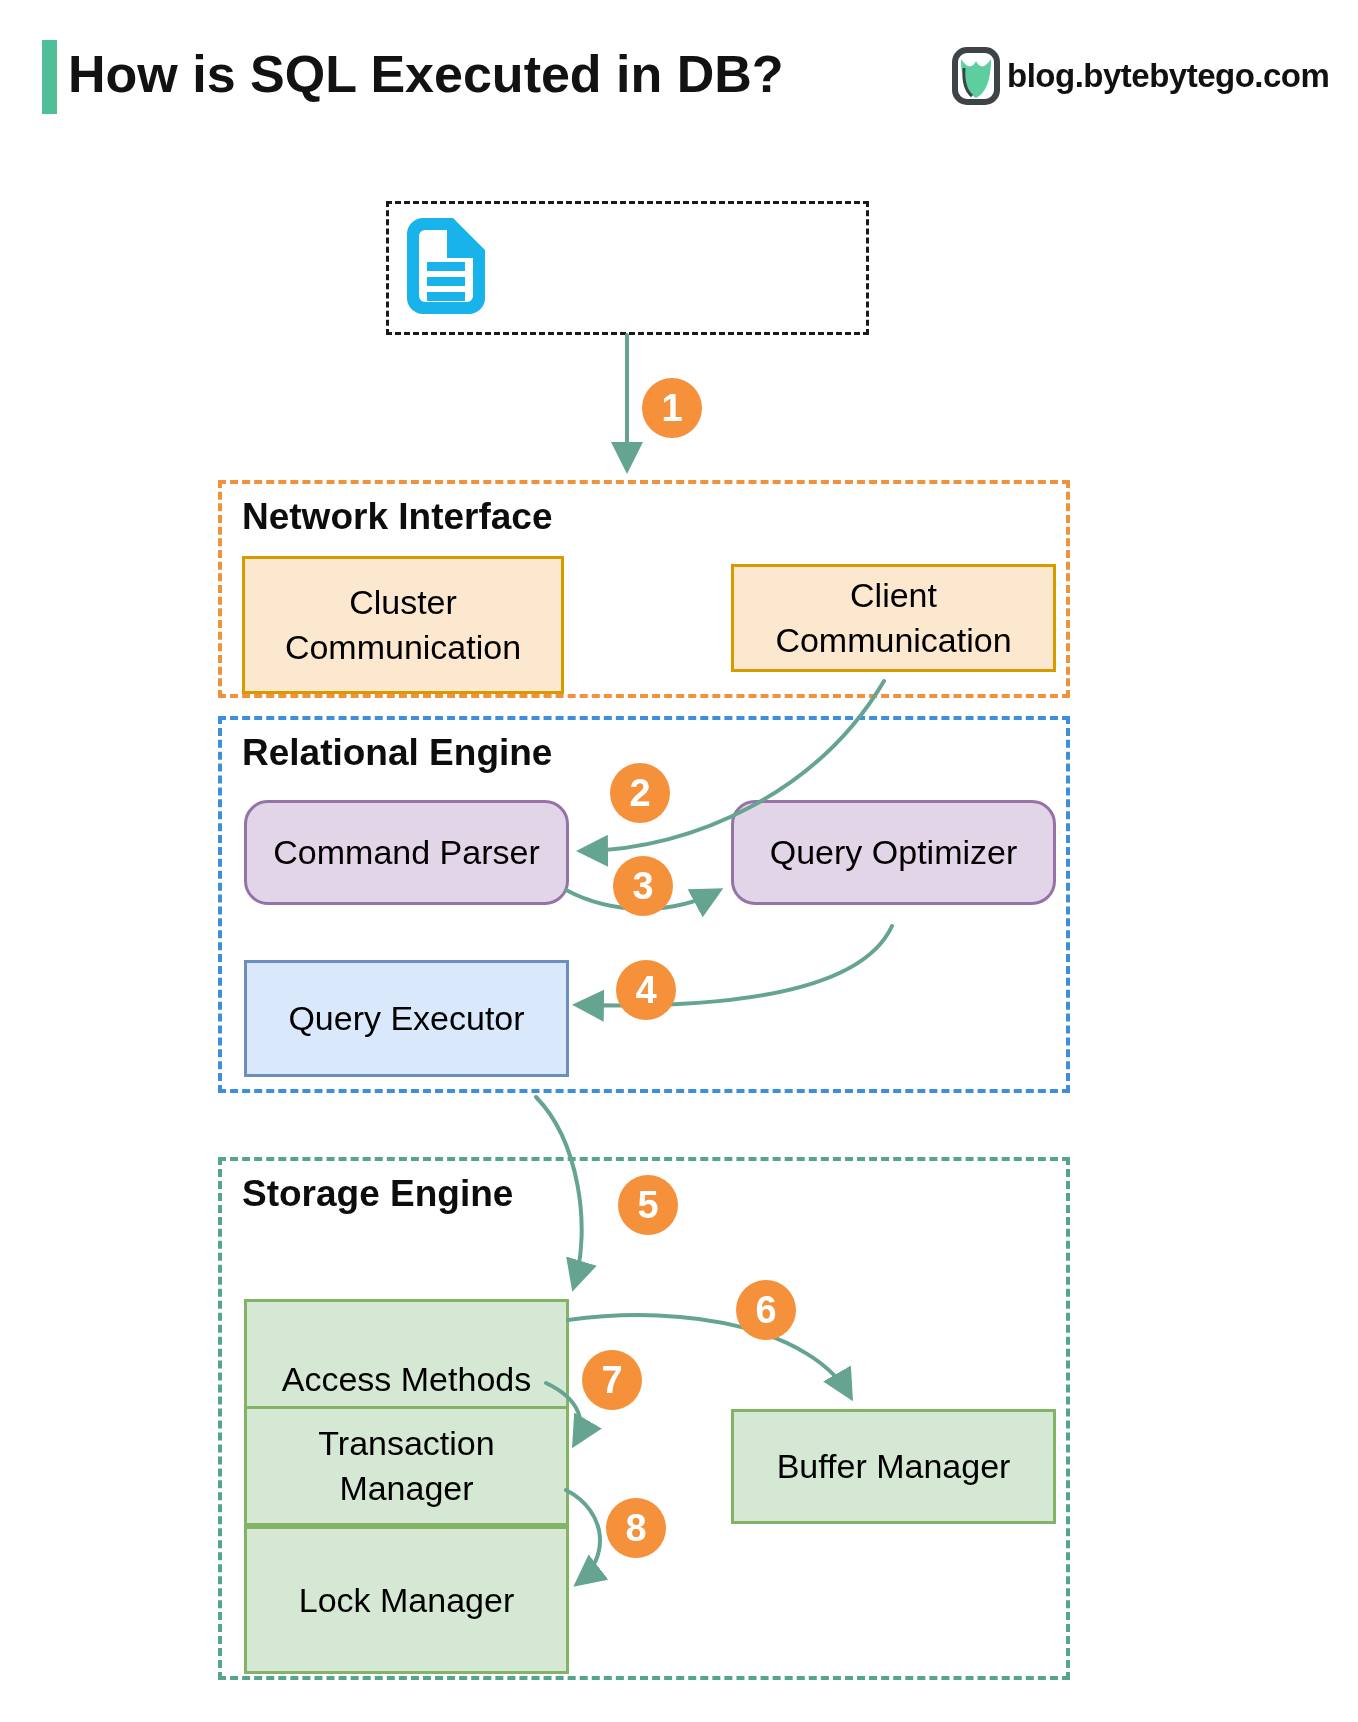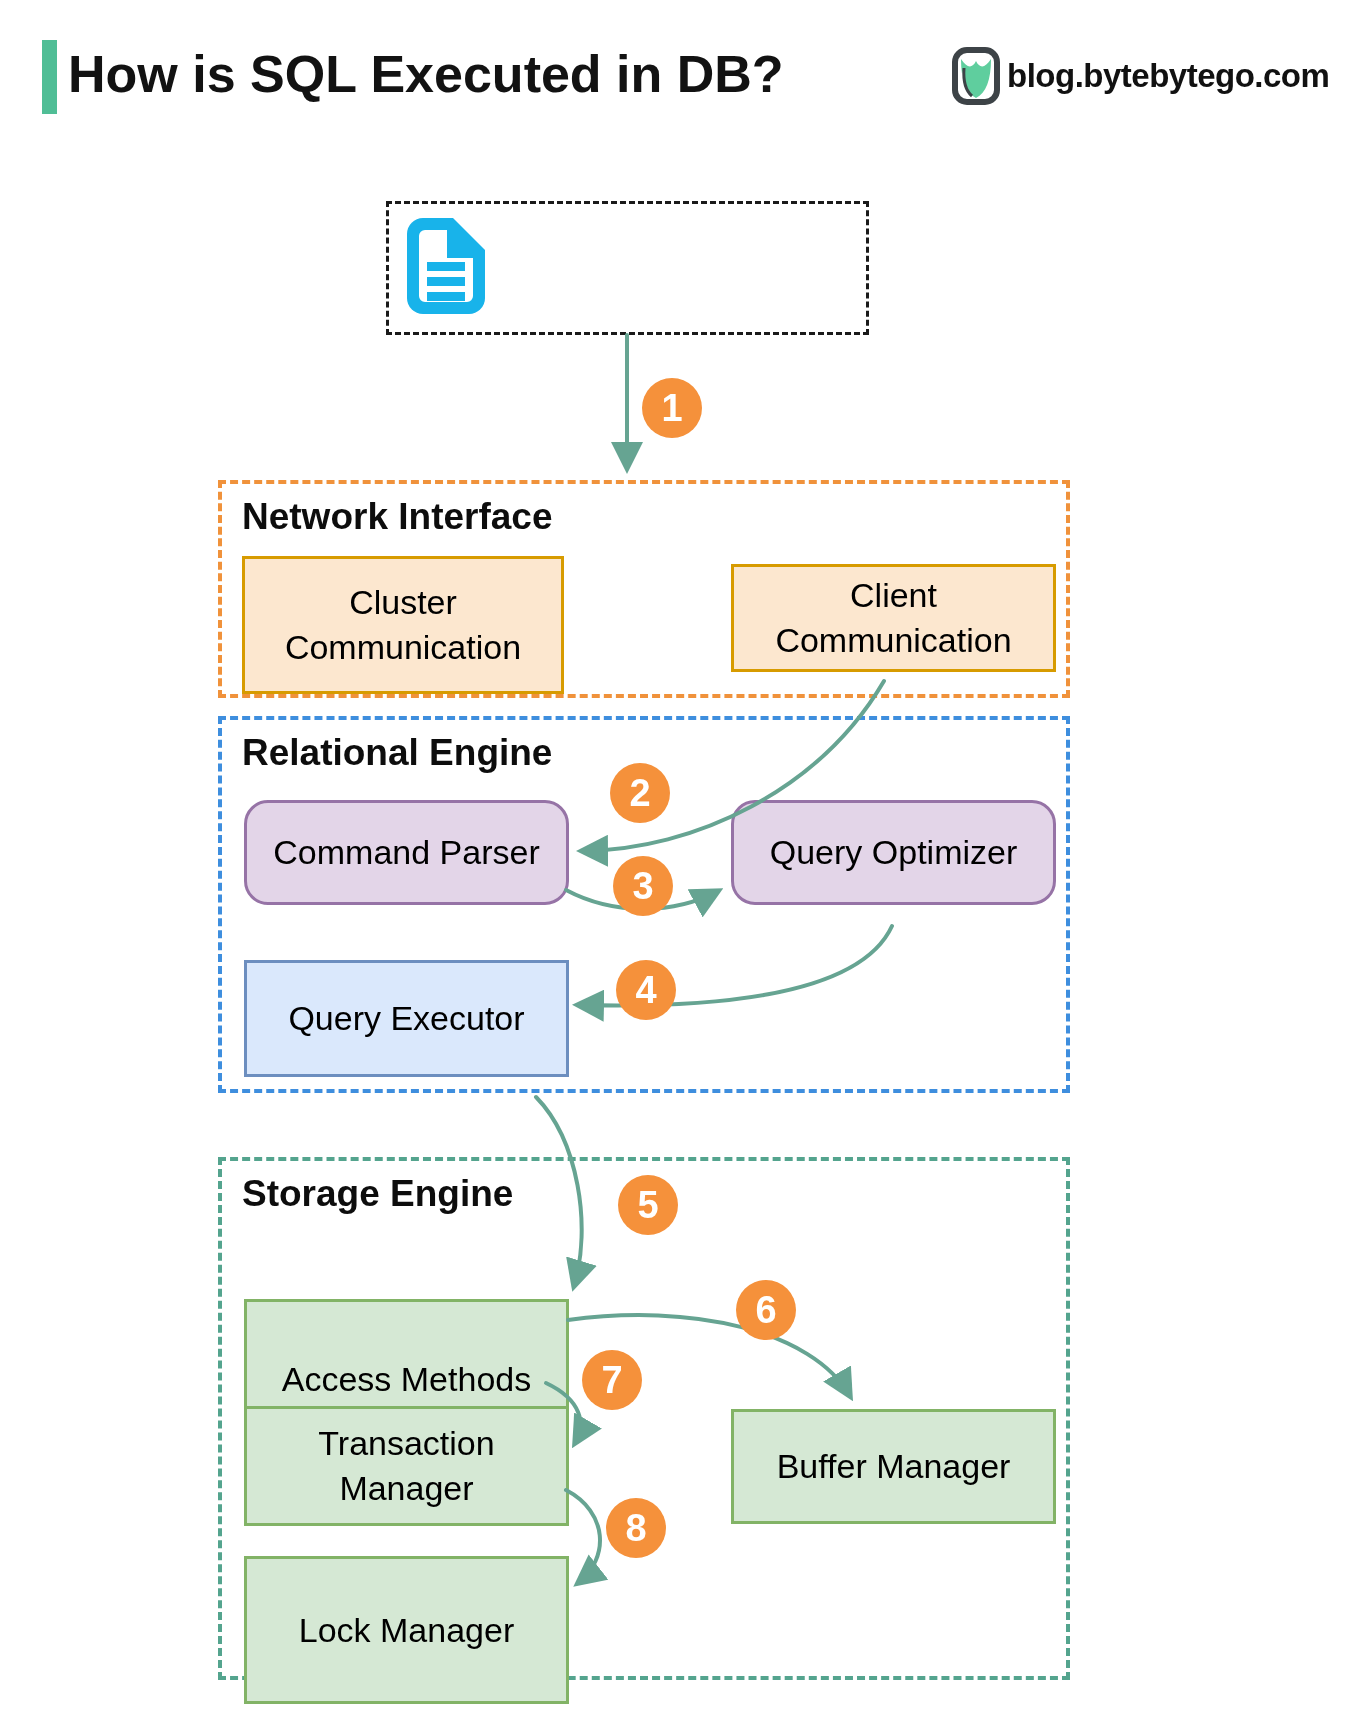--- a/index.html
+++ b/index.html
@@ -35,21 +35,21 @@
   .box-purple{background:var(--purple-fill,#E3D5E8);border-color:var(--purple-stroke,#9673A6);border-radius:24px;}
   .box-blue{background:var(--blue-fill,#DAE8FC);border-color:var(--blue-stroke,#6C8EBF);}
   .box-green{background:var(--green-fill,#D5E8D4);border-color:var(--green-stroke,#82B366);}
   .n-cluster{left:20px;top:72px;width:322px;height:138px;}
   .n-client{left:509px;top:80px;width:325px;height:108px;}
   .n-parser{left:22px;top:80px;width:325px;height:105px;}
   .n-optimizer{left:509px;top:80px;width:325px;height:105px;}
   .n-executor{left:22px;top:240px;width:325px;height:117px;}
   .n-access{left:22px;top:112px;width:325px;height:160px;margin-top:26px;}
   .n-transaction{left:22px;top:245px;width:325px;height:120px;}
-  .n-lock{left:22px;top:395px;width:325px;height:148px;}
+  .n-lock{left:22px;top:365px;width:325px;height:148px;}
   .n-buffer{left:509px;top:248px;width:325px;height:115px;}
   
   .arrows{position:absolute;left:0;top:0;pointer-events:none;}
   .arrows path.flow{fill:none;stroke:var(--arrow,#66A492);stroke-width:4;stroke-linecap:round;}
   
   .step{
     position:absolute;width:60px;height:60px;border-radius:50%;transform:translate(-50%,-50%);
     background:var(--badge,#F5913B);color:#fff;font-size:38px;font-weight:bold;
     display:flex;align-items:center;justify-content:center;
   }

